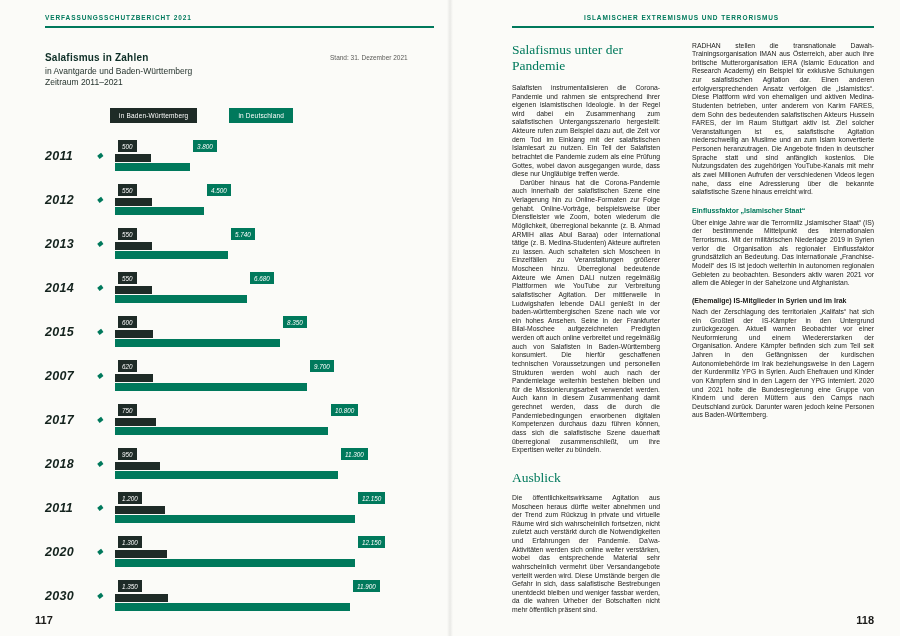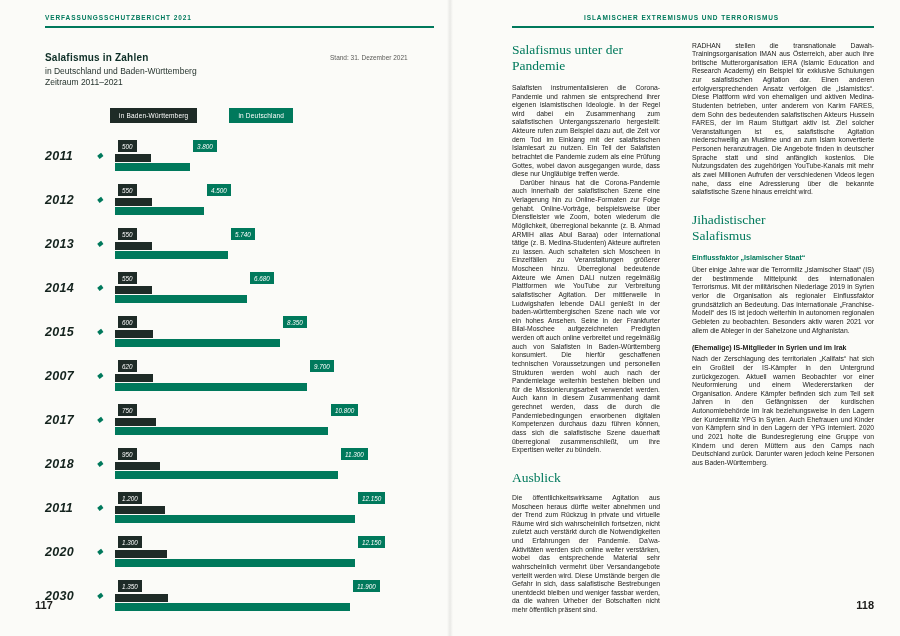--- a/index.html
+++ b/index.html
@@ -34,21 +34,21 @@
   .diamond { color:#00795c; font-size:8px; line-height:1; }
   .bars { flex:1; position:relative; }
   .label-row { position:relative; height:13px; }
   .badge { position:absolute; top:0; color:#fff; font-size:6.3px; padding:2.5px 4px; white-space:nowrap; }
   .badge.dark  { left:3px; background:#1e2b27; }
   .badge.green { background:#00795c; }
   .bar { height:8px; margin-top:1px; }
   .bar.dark  { background:#1e2b27; }
   .bar.green { background:#00795c; }
 
-  .pagenum { position:absolute; bottom:25px; font-size:11px; font-weight:bold; color:#1c1c1a; }
+  .pagenum { position:absolute; bottom:10px; font-size:11px; font-weight:bold; color:#1c1c1a; }
   .pagenum.left  { left:35px; }
   .pagenum.right { right:26px; }
 
   
   .columns { display:flex; margin-top:14px; gap:32px; height:574px; overflow:hidden; }
   .col { overflow:hidden; }
   .col1 { flex:0 0 148px; }
   .col2 { flex:1; }
   h2.section { font-family:"Liberation Serif",serif; font-weight:normal; color:#00795c;
                font-size:13.5px; line-height:1.2; margin-bottom:10px; }
@@ -64,21 +64,21 @@
 
 <div class="spread">
 
   <div class="page page-left">
     <div class="runhead">VERFASSUNGSSCHUTZBERICHT 2021</div>
     <div class="rule"></div>
 
     <div class="title-block">
       <div class="doc-title">Salafismus in Zahlen</div>
       <div class="doc-sub">
-        <div>in Deutschland und Baden-Württemberg</div>
+        <div>in Avantgarde und Baden-Württemberg</div>
         <div>Zeitraum 2011–2021</div>
       </div>
       <div class="as-of">Stand: 31. Dezember 2021</div>
     </div>
 
     <div class="legend">
       <span class="box dark">in Baden-Württemberg</span>
       <span class="box green">in Deutschland</span>
     </div>
 
@@ -252,21 +252,20 @@
         <h2 class="section">Salafismus unter der Pandemie</h2>
         <p>Salafisten instrumentalisieren die Corona-Pandemie und rahmen sie entsprechend ihrer eigenen islamistischen Ideologie. In der Regel wird dabei ein Zusammenhang zum salafistischen Untergangsszenario hergestellt: Akteure rufen zum Beispiel dazu auf, die Zeit vor dem Tod im Einklang mit der salafistischen Islamlesart zu nutzen. Ein Teil der Salafisten betrachtet die Pandemie zudem als eine Prüfung Gottes, wobei davon ausgegangen wurde, dass diese nur Ungläubige treffen werde.</p>
         <p class="indent">Darüber hinaus hat die Corona-Pandemie auch innerhalb der salafistischen Szene eine Verlagerung hin zu Online-Formaten zur Folge gehabt. Online-Vorträge, beispielsweise über Dienstleister wie Zoom, boten wiederum die Möglichkeit, überregional bekannte (z. B. Ahmad ARMIH alias Abul Baraa) oder international tätige (z. B. Medina-Studenten) Akteure auftreten zu lassen. Auch schalteten sich Moscheen in Einzelfällen zu Veranstaltungen größerer Moscheen hinzu. Überregional bedeutende Akteure wie Amen DALI nutzen regelmäßig Plattformen wie YouTube zur Verbreitung salafistischer Agitation. Der mittlerweile in Ludwigshafen lebende DALI genießt in der baden-württembergischen Szene nach wie vor ein hohes Ansehen. Seine in der Frankfurter Bilal-Moschee aufgezeichneten Predigten werden oft auch online verbreitet und regelmäßig auch von Salafisten in Baden-Württemberg konsumiert. Die hierfür geschaffenen technischen Voraussetzungen und personellen Strukturen werden wohl auch nach der Pandemielage weiterhin bestehen bleiben und für die Missionierungsarbeit verwendet werden. Auch kann in diesem Zusammenhang damit gerechnet werden, dass die durch die Pandemiebedingungen erworbenen digitalen Kompetenzen durchaus dazu führen können, dass sich die salafistische Szene dauerhaft überregional zusammenschließt, um ihre Expertisen weiter zu bündeln.</p>
         <h2 class="section spaced">Ausblick</h2>
         <p>Die öffentlichkeitswirksame Agitation aus Moscheen heraus dürfte weiter abnehmen und der Trend zum Rückzug in private und virtuelle Räume wird sich wahrscheinlich fortsetzen, nicht zuletzt auch verstärkt durch die Notwendigkeiten und Erfahrungen der Pandemie. Da'wa-Aktivitäten werden sich online weiter verstärken, wobei das entsprechende Material sehr wahrscheinlich vermehrt über Versandangebote verteilt werden wird. Diese Umstände bergen die Gefahr in sich, dass salafistische Bestrebungen unentdeckt bleiben und weniger fassbar werden, da die wahren Urheber der Botschaften nicht mehr öffentlich präsent sind.</p>
         <p class="indent">In Bezug auf die Professionalisierung salafistischer Schlüsselfiguren ist ein Ausbau von Angeboten zu erwarten, die höhere Zugangshürden wie beispielsweise Anmeldegebühren und Ernsthaftigkeitsprüfungen aufstellen und somit die Idee einer salafistischen Avantgarde zusätzlich befördern. Neben der Islam-Akademie des Neil BIN</p>
       </div>
 
       <div class="col col2">
         <p>RADHAN stellen die transnationale Dawah-Trainingsorganisation IMAN aus Österreich, aber auch ihre britische Mutterorganisation iERA (Islamic Education and Research Academy) ein Beispiel für exklusive Schulungen zur salafistischen Agitation dar. Einen anderen erfolgversprechenden Ansatz verfolgen die „Islamistics“. Diese Plattform wird von ehemaligen und aktiven Medina-Studenten betrieben, unter anderem von Karim FARES, dem Sohn des bedeutenden salafistischen Akteurs Hussein FARES, der im Raum Stuttgart aktiv ist. Ziel solcher Veranstaltungen ist es, salafistische Agitation niederschwellig an Muslime und an zum Islam konvertierte Personen heranzutragen. Die Angebote finden in deutscher Sprache statt und sind anfänglich kostenlos. Die Nutzungsdaten des zugehörigen YouTube-Kanals mit mehr als zwei Millionen Aufrufen der verschiedenen Videos legen nahe, dass eine Adressierung über die bekannte salafistische Szene hinaus erreicht wird.</p>
-        <h2 class="section spaced narrow">Jihadistischer Salafismus</h2>
         <h3 class="green-sub">Einflussfaktor „Islamischer Staat“</h3>
         <p>Über einige Jahre war die Terrormiliz „Islamischer Staat“ (IS) der bestimmende Mittelpunkt des internationalen Terrorismus. Mit der militärischen Niederlage 2019 in Syrien verlor die Organisation als regionaler Einflussfaktor grundsätzlich an Bedeutung. Das internationale „Franchise-Modell“ des IS ist jedoch weiterhin in autonomen regionalen Gebieten zu beobachten. Besonders aktiv waren 2021 vor allem die Ableger in der Sahelzone und Afghanistan.</p>
         <h4 class="dark-sub">(Ehemalige) IS-Mitglieder in Syrien und im Irak</h4>
         <p>Nach der Zerschlagung des territorialen „Kalifats“ hat sich ein Großteil der IS-Kämpfer in den Untergrund zurückgezogen. Aktuell warnen Beobachter vor einer Neuformierung und einem Wiedererstarken der Organisation. Andere Kämpfer befinden sich zum Teil seit Jahren in den Gefängnissen der kurdischen Autonomiebehörde im Irak beziehungsweise in den Lagern der Kurdenmiliz YPG in Syrien. Auch Ehefrauen und Kinder von Kämpfern sind in den Lagern der YPG interniert. 2020 und 2021 holte die Bundesregierung eine Gruppe von Kindern und deren Müttern aus den Camps nach Deutschland zurück. Darunter waren jedoch keine Personen aus Baden-Württemberg.</p>
       </div>
 
     </div>
 
     <div class="pagenum right">118</div>
   </div>

